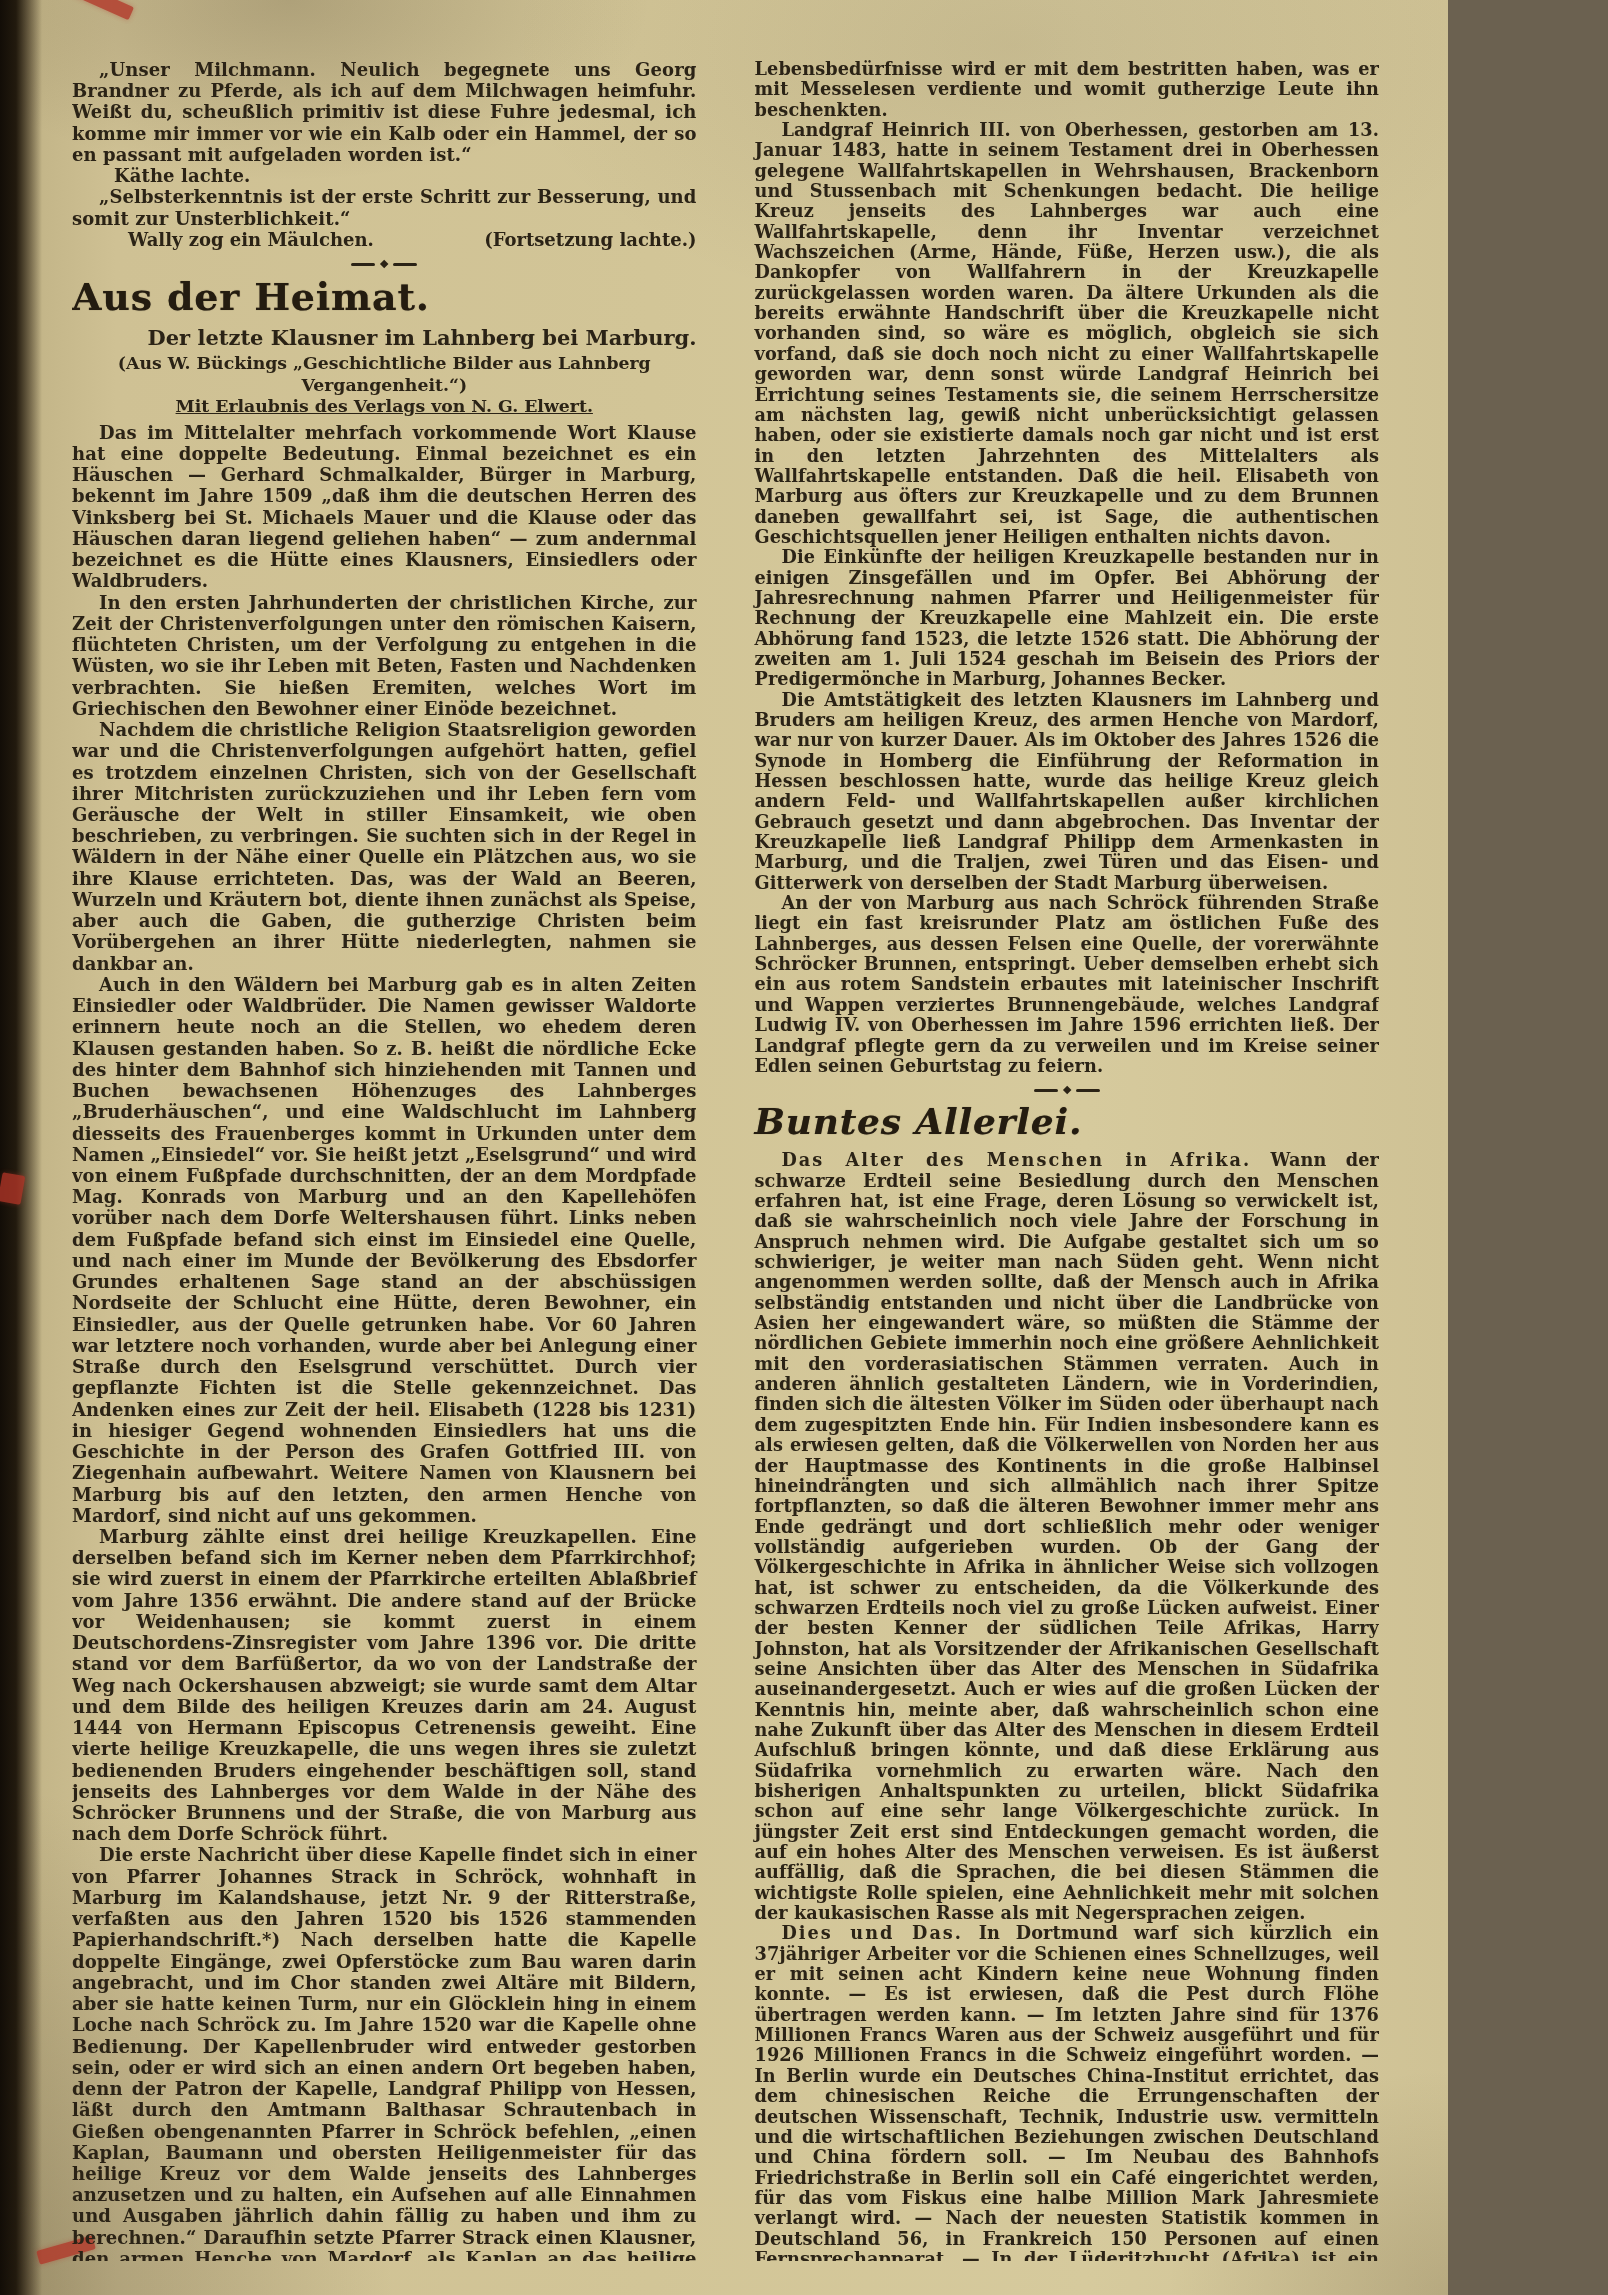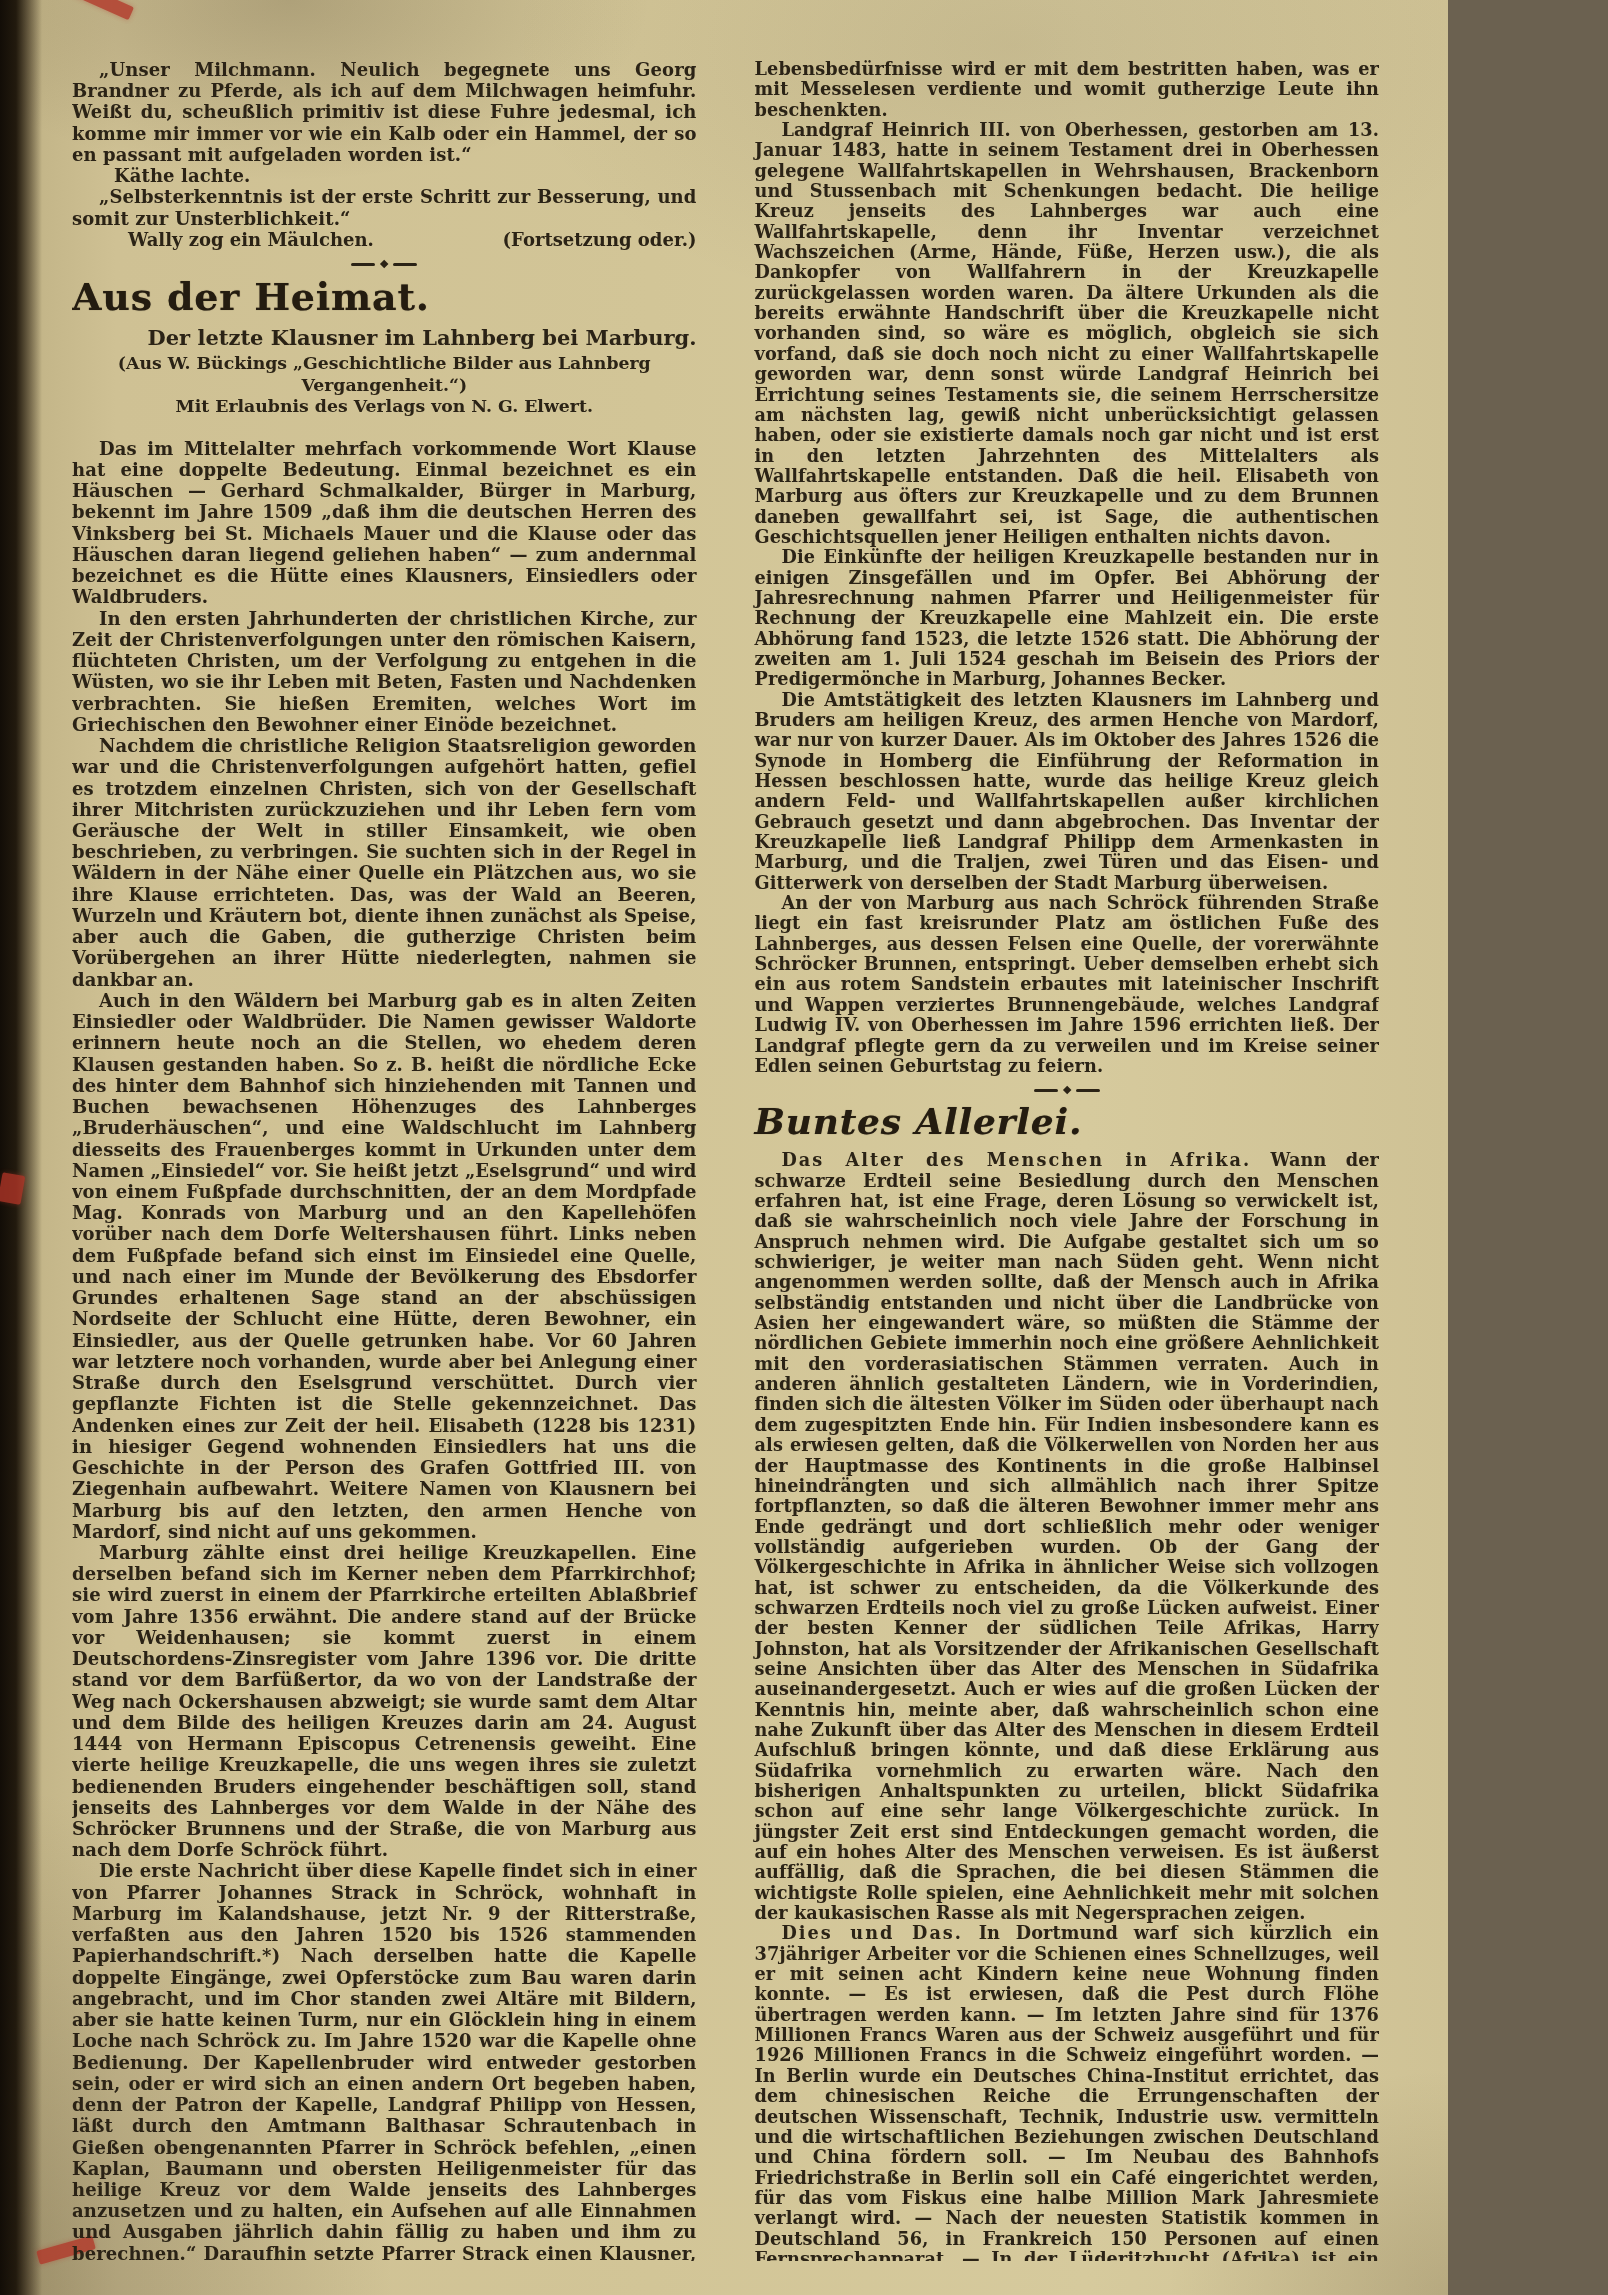--- a/index.html
+++ b/index.html
@@ -54,21 +54,21 @@
   .divider .diamond{width:6.4px;height:6.4px;background:#2b2316;transform:rotate(45deg);margin:0 5.6px;}
 
   .section-title{
     font-size:38px;line-height:1.08;margin:8px 0 9.6px;
     text-align:left;font-weight:bold;letter-spacing:0.8px;color:#241c10;
     text-shadow:0 0 0.8px rgba(36,28,16,.6);
   }
   .section-title.script{font-style:italic;font-size:36px;}
   .sub-title{font-size:21px;margin:1.6px 0 2.4px;text-align:right;font-weight:bold;line-height:1.15;}
   .attribution{font-size:17.3px;margin:0;text-align:center;font-weight:bold;line-height:1.25;}
-  .attribution.last{margin-bottom:20px;}
+  .attribution.last{margin-bottom:4px;text-decoration:underline;}
 
   .lead{letter-spacing:2px;}
 
   .footnote{
     margin-top:13px;font-size:17.3px;font-weight:bold;display:flex;
   }
   .blot{
     display:inline-block;width:39px;height:17.7px;margin-right:6.4px;flex:0 0 auto;
     background:radial-gradient(ellipse at 40% 50%,#3a2f1d 0%,#4a3c24 55%,rgba(74,60,36,0) 78%);
   }
@@ -86,21 +86,21 @@
   <div class="red-mark mark-br"></div>
 
   <div class="content">
 
     <div class="column col-left">
       <p class="para indent">„Unser Milchmann. Neulich begegnete uns Georg Brandner zu Pferde, als ich auf dem Milchwagen heimfuhr. Weißt du, scheußlich primitiv ist diese Fuhre jedesmal, ich komme mir immer vor wie ein Kalb oder ein Hammel, der so en passant mit aufgeladen worden ist.“</p>
       <p class="para indent-deep">Käthe lachte.</p>
       <p class="para indent">„Selbsterkenntnis ist der erste Schritt zur Besserung, und somit zur Unsterblichkeit.“</p>
       <div class="closing-line">
         <span class="cl-left">Wally zog ein Mäulchen.</span>
-        <span class="cl-right">(Fortsetzung oder.)</span>
+        <span class="cl-right">(Fortsetzung lachte.)</span>
       </div>
 
       <div class="divider">
         <span class="bar"></span>
         <span class="diamond"></span>
         <span class="bar"></span>
       </div>
 
       <h1 class="section-title">Aus der Heimat.</h1>
       <h2 class="sub-title">Der letzte Klausner im Lahnberg bei Marburg.</h2>

